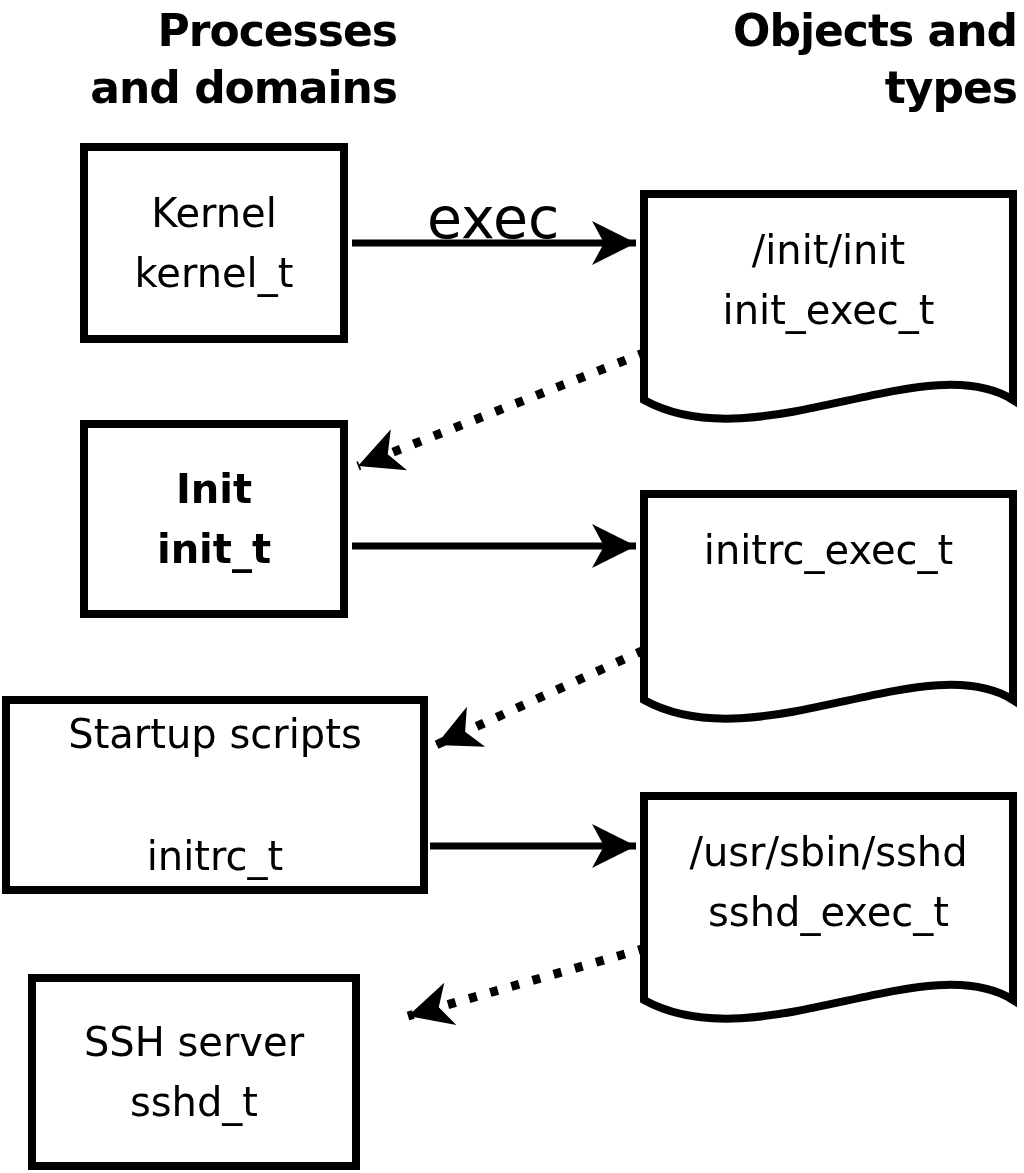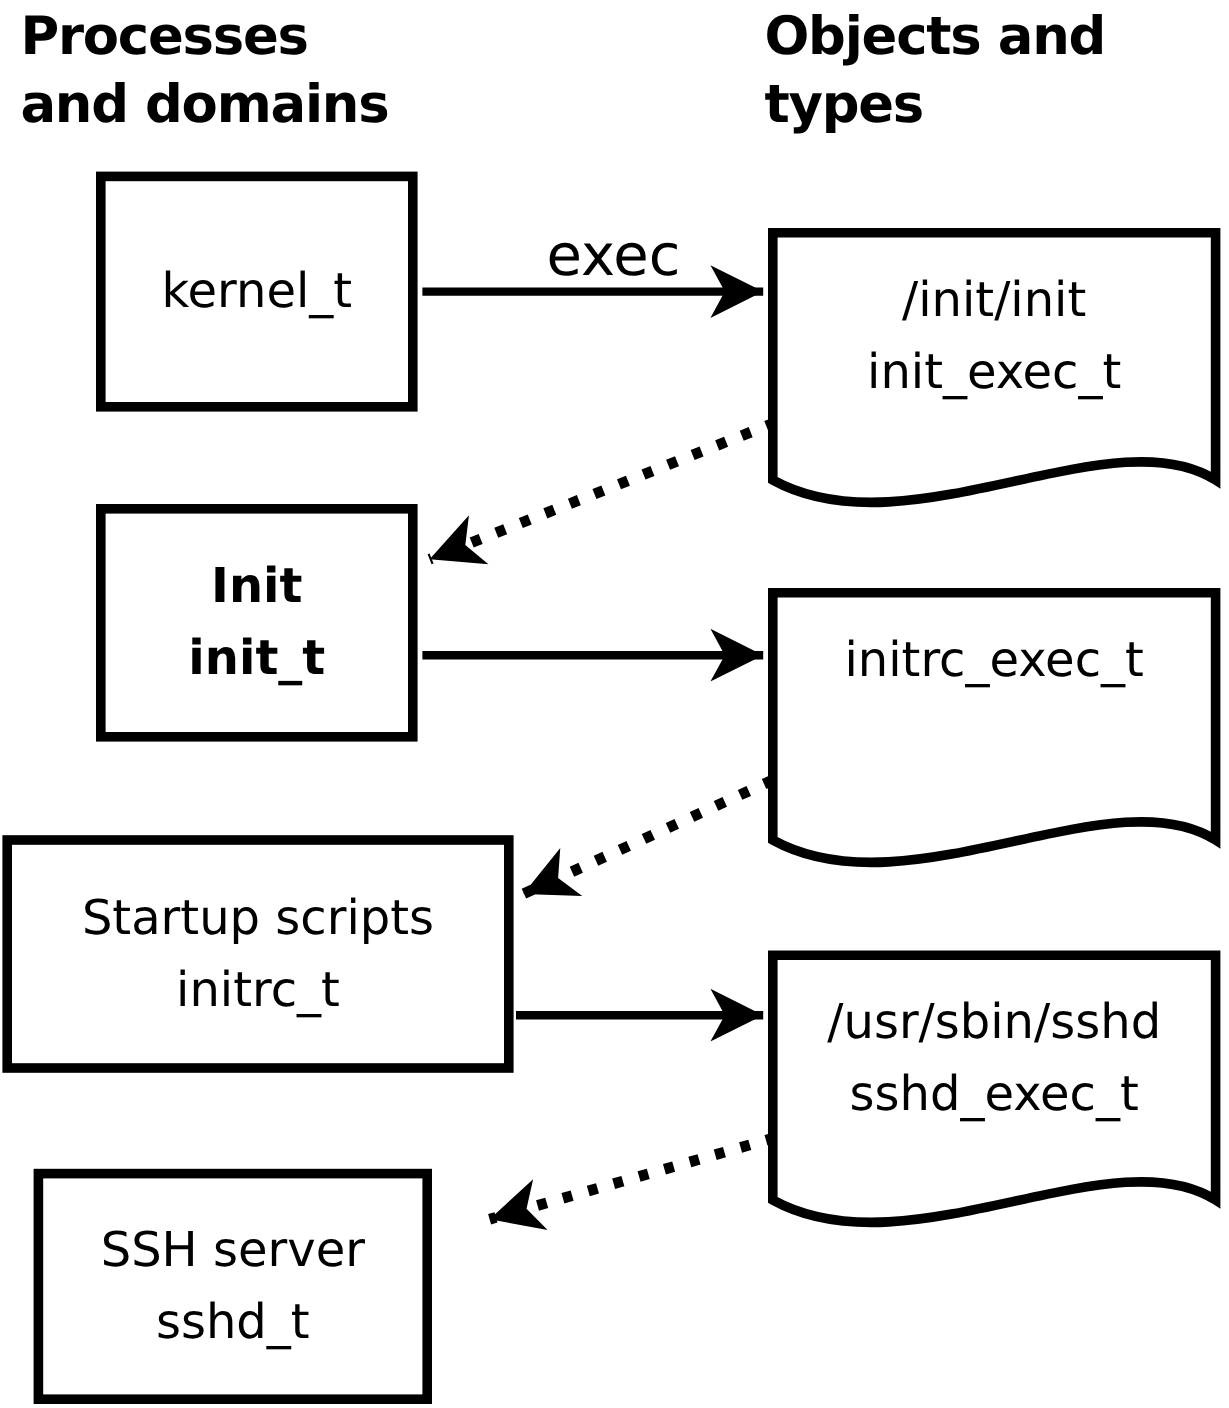--- a/index.html
+++ b/index.html
@@ -15,21 +15,21 @@
   }
   .layer-svg {
     position: absolute;
     left: 0; top: 0;
     width: 1024px; height: 1173px;
   }
   .col-header {
     position: absolute;
     top: 2px;
     width: 380px;
-    text-align: left;
+    text-align: right;
     font-weight: bold;
     font-size: 44px;
     line-height: 57px;
     letter-spacing: -1px;
   }
   .col-header.left  { left: 17px; }
   .col-header.right { left: 637px; }
   .col-header span { display: block; }
   .pbox {
     position: absolute;
@@ -38,42 +38,42 @@
     display: flex;
     flex-direction: column;
     justify-content: center;
     align-items: center;
     text-align: center;
     font-size: 40px;
     line-height: 60px;
   }
   .pbox.kernel  { left: 80px;  top: 143px; width: 268px; height: 200px; }
   .pbox.init    { left: 80px;  top: 420px; width: 268px; height: 198px; font-weight: bold; }
-  .pbox.startup { left: 2px;   top: 696px; width: 426px; height: 198px; }
+  .pbox.startup { left: 2px;   top: 696px; width: 426px; height: 198px; justify-content: space-between; }
   .pbox.ssh     { left: 28px;  top: 974px; width: 332px; height: 196px; }
   .pbox span { display: block; }
   .doc-label {
     position: absolute;
     left: 640px;
     width: 377px;
     text-align: center;
     font-size: 40px;
     line-height: 60px;
   }
   .doc-label.d1 { top: 220px; }
   .doc-label.d2 { top: 520px; }
   .doc-label.d3 { top: 822px; }
   .doc-label span { display: block; }
   .edge-label {
     position: absolute;
     left: 427px;
     top: 185px;
     width: 140px;
-    text-align: right;
-    font-size: 48px;
+    text-align: left;
+    font-size: 57px;
   }
 </style>
 </head>
 <body>
 
 <div class="canvas">
 
   <svg class="layer-svg" viewBox="0 0 1024 1173">
     <defs>
       <marker id="ah" markerUnits="userSpaceOnUse" markerWidth="52" markerHeight="48" refX="45" refY="23" orient="auto">
@@ -97,20 +97,21 @@
   <div class="col-header left">
     <span>Processes</span>
     <span>and domains</span>
   </div>
   <div class="col-header right">
     <span>Objects and</span>
     <span>types</span>
   </div>
 
   <div class="pbox kernel">
+    <span>Kernel</span>
     <span>kernel_t</span>
   </div>
   <div class="pbox init">
     <span>Init</span>
     <span>init_t</span>
   </div>
   <div class="pbox startup">
     <span>Startup scripts</span>
     <span>initrc_t</span>
   </div>

